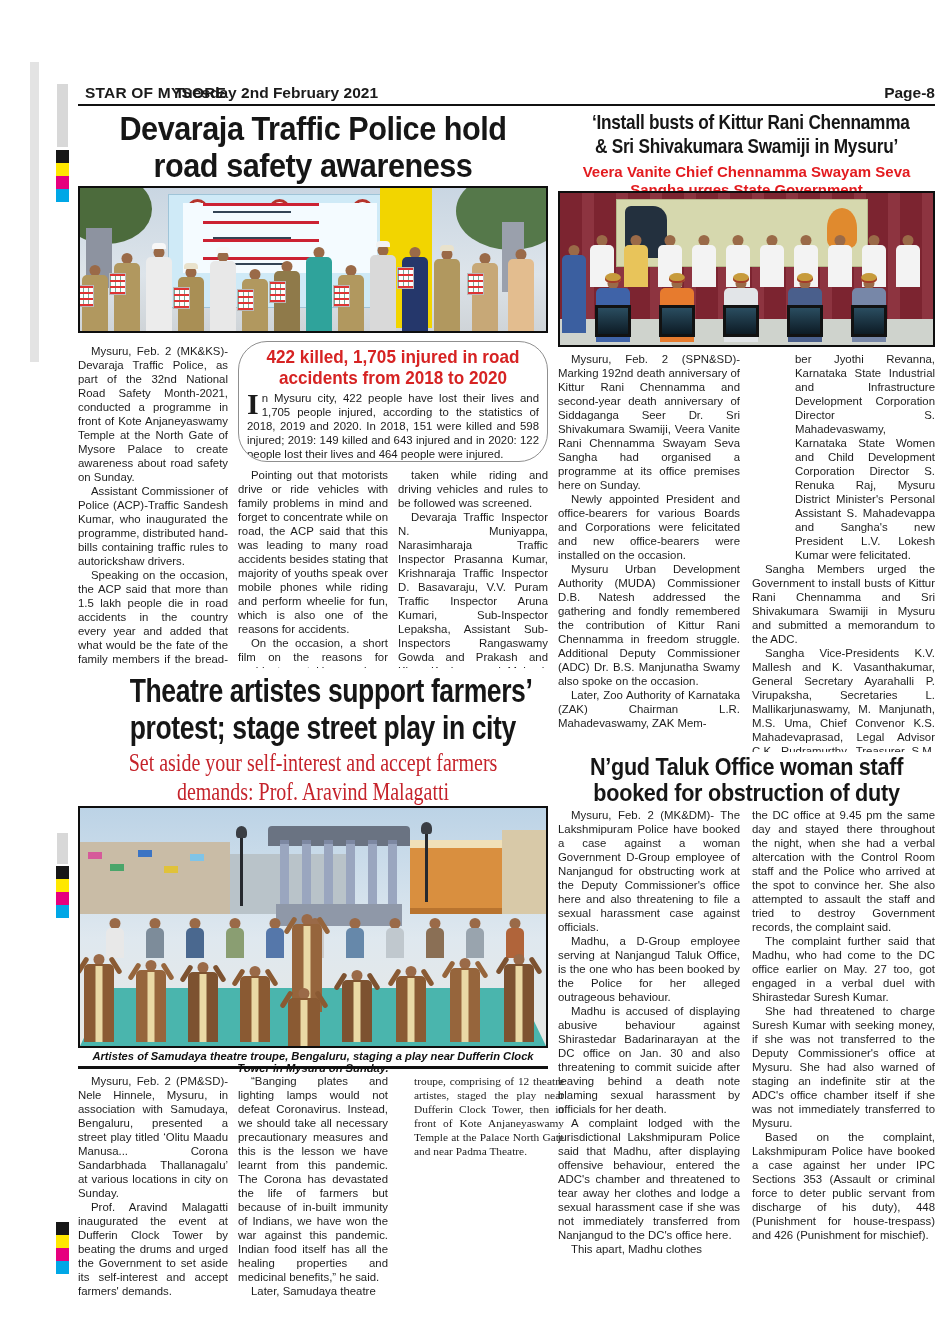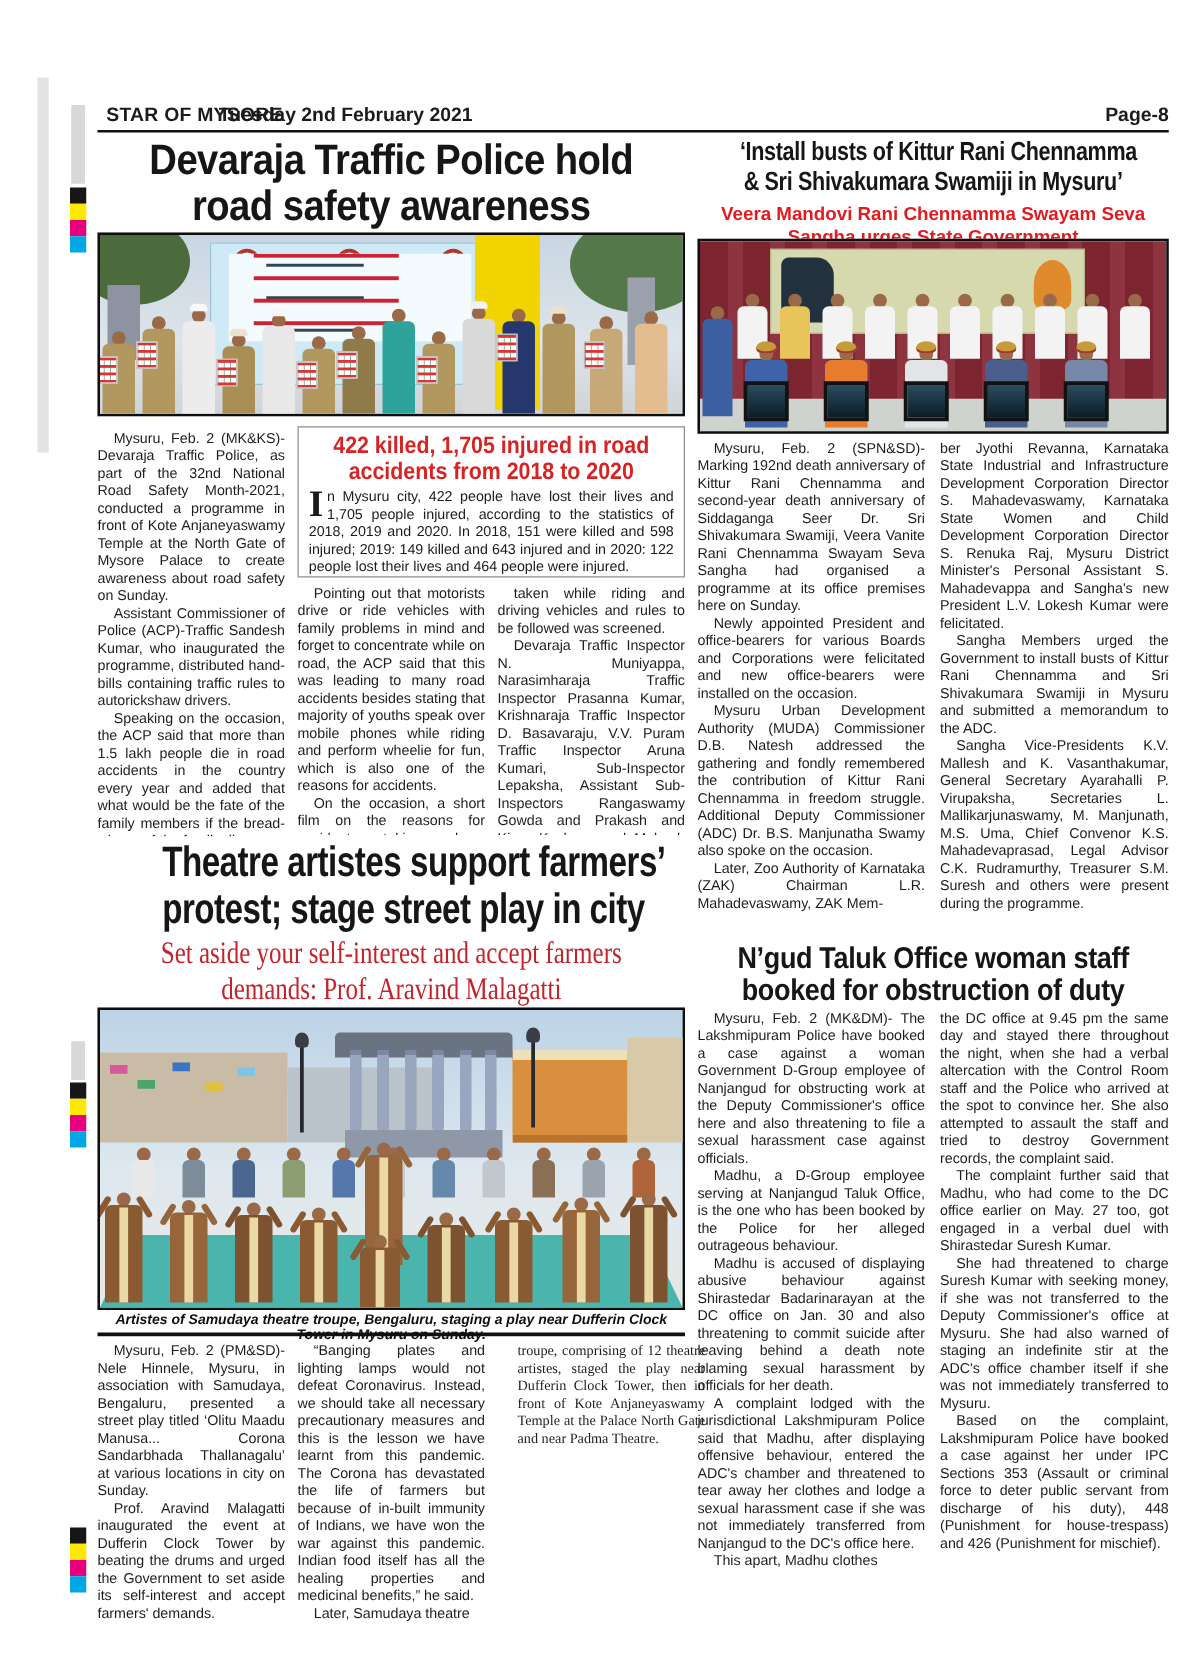--- a/index.html
+++ b/index.html
@@ -206,21 +206,21 @@
         <div class="fig-body" style="background: rgb(227, 189, 143);"></div>
       </div>
     </div>
 
   <div class="col" style="left:78px;top:344px;width:150px;height:325px;">
     <p>Mysuru, Feb. 2 (MK&amp;KS)- Devaraja Traffic Police, as part of the 32nd National Road Safety Month-2021, conducted a programme in front of Kote Anjaneyaswamy Temple at the North Gate of Mysore Palace to create awareness about road safety on Sunday.</p>
     <p>Assistant Commissioner of Police (ACP)-Traffic Sandesh Kumar, who inaugurated the programme, distributed hand-bills containing traffic rules to autorickshaw drivers.</p>
     <p>Speaking on the occasion, the ACP said that more than 1.5 lakh people die in road accidents in the country every year and added that what would be the fate of the family members if the bread-winner of the family dies.</p>
   </div>
 
-  <div class="newsbox" style="left:238px;top:341px;width:310px;height:121px;">
+  <div class="newsbox" style="left:238px;top:341px;width:310px;height:121px;border-radius:29px;">
     <div class="condense">
       <span class="hline">422 killed, 1,705 injured in road</span>
       <span class="hline">accidents from 2018 to 2020</span>
     </div>
     <div class="boxtext"><span class="dropcap">I</span><span>n Mysuru city, 422 people have lost their lives and 1,705 people injured, according to the statistics of 2018, 2019 and 2020. In 2018, 151 were killed and 598 injured; 2019: 149 killed and 643 injured and in 2020: 122 people lost their lives and 464 people were injured.</span></div>
   </div>
 
   <div class="col" style="left:238px;top:468px;width:150px;height:200px;">
     <p>Pointing out that motorists drive or ride vehicles with family problems in mind and forget to concentrate while on road, the ACP said that this was leading to many road accidents besides stating that majority of youths speak over mobile phones while riding and perform wheelie for fun, which is also one of the reasons for accidents.</p>
     <p>On the occasion, a short film on the reasons for accidents taking place, precautions to be</p>
@@ -230,21 +230,21 @@
     <p>Devaraja Traffic Inspector N. Muniyappa, Narasimharaja Traffic Inspector Prasanna Kumar, Krishnaraja Traffic Inspector D. Basavaraju, V.V. Puram Traffic Inspector Aruna Kumari, Sub-Inspector Lepaksha, Assistant Sub-Inspectors Rangaswamy Gowda and Prakash and Kiran Kashyap and Mahesh of Mandovi Motors were present.</p>
   </div>
 
   <div class="hwrap h-busts" style="left:558px;top:110px;width:377px;">
     <div class="condense">
       <span class="hline">‘Install busts of Kittur Rani Chennamma</span>
       <span class="hline">&amp; Sri Shivakumara Swamiji in Mysuru’</span>
     </div>
   </div>
   <div class="sub-red-sans" style="left:558px;top:163px;width:377px;">
-    <span style="display:block;">Veera Mandovi Rani Chennamma Swayam Seva</span>
+    <span style="display:block;">Veera Vanite Chief Chennamma Swayam Seva</span>
     <span style="display:block;">Sangha urges State Government</span>
   </div>
 
   <div class="photo" id="photo2" style="left:558px;top:191px;width:377px;height:156px;">
     <div class="p2-curtain"></div>
     <div class="p2-banner">
       <div class="p2-horse"></div>
       <div class="p2-seer"></div>
     </div>
     <div class="p2-floor"></div>
@@ -324,21 +324,21 @@
       </div>
     </div>
 
   <div class="col" style="left:558px;top:352px;width:182px;height:400px;">
     <p>Mysuru, Feb. 2 (SPN&amp;SD)- Marking 192nd death anniversary of Kittur Rani Chennamma and second-year death anniversary of Siddaganga Seer Dr. Sri Shivakumara Swamiji, Veera Vanite Rani Chennamma Swayam Seva Sangha had organised a programme at its office premises here on Sunday.</p>
     <p>Newly appointed President and office-bearers for various Boards and Corporations were felicitated and new office-bearers were installed on the occasion.</p>
     <p>Mysuru Urban Development Authority (MUDA) Commissioner D.B. Natesh addressed the gathering and fondly remembered the contribution of Kittur Rani Chennamma in freedom struggle. Additional Deputy Commissioner (ADC) Dr. B.S. Manjunatha Swamy also spoke on the occasion.</p>
     <p>Later, Zoo Authority of Karnataka (ZAK) Chairman L.R. Mahadevaswamy, ZAK Mem-</p>
   </div>
   <div class="col" style="left:752px;top:352px;width:183px;height:400px;">
-    <p style="text-indent:0;">ber Jyothi Revanna, Karnataka State Industrial and Infrastructure Development Corporation Director S. Mahadevaswamy, Karnataka State Women and Child Development Corporation Director S. Renuka Raj, Mysuru District Minister's Personal Assistant S. Mahadevappa and Sangha's new President L.V. Lokesh Kumar were felicitated.</p>
+    <p style="text-indent:0;margin-left:43px;">ber Jyothi Revanna, Karnataka State Industrial and Infrastructure Development Corporation Director S. Mahadevaswamy, Karnataka State Women and Child Development Corporation Director S. Renuka Raj, Mysuru District Minister's Personal Assistant S. Mahadevappa and Sangha's new President L.V. Lokesh Kumar were felicitated.</p>
     <p>Sangha Members urged the Government to install busts of Kittur Rani Chennamma and Sri Shivakumara Swamiji in Mysuru and submitted a memorandum to the ADC.</p>
     <p>Sangha Vice-Presidents K.V. Mallesh and K. Vasanthakumar, General Secretary Ayarahalli P. Virupaksha, Secretaries L. Mallikarjunaswamy, M. Manjunath, M.S. Uma, Chief Convenor K.S. Mahadevaprasad, Legal Advisor C.K. Rudramurthy, Treasurer S.M. Suresh and others were present during the programme.</p>
   </div>
 
   <div class="hwrap h-theatre" style="left:78px;top:672px;width:470px;">
     <div class="condense">
       <span class="hline">Theatre artistes support farmers’</span>
       <span class="hline">protest; stage street play in city</span>
     </div>
   </div>

